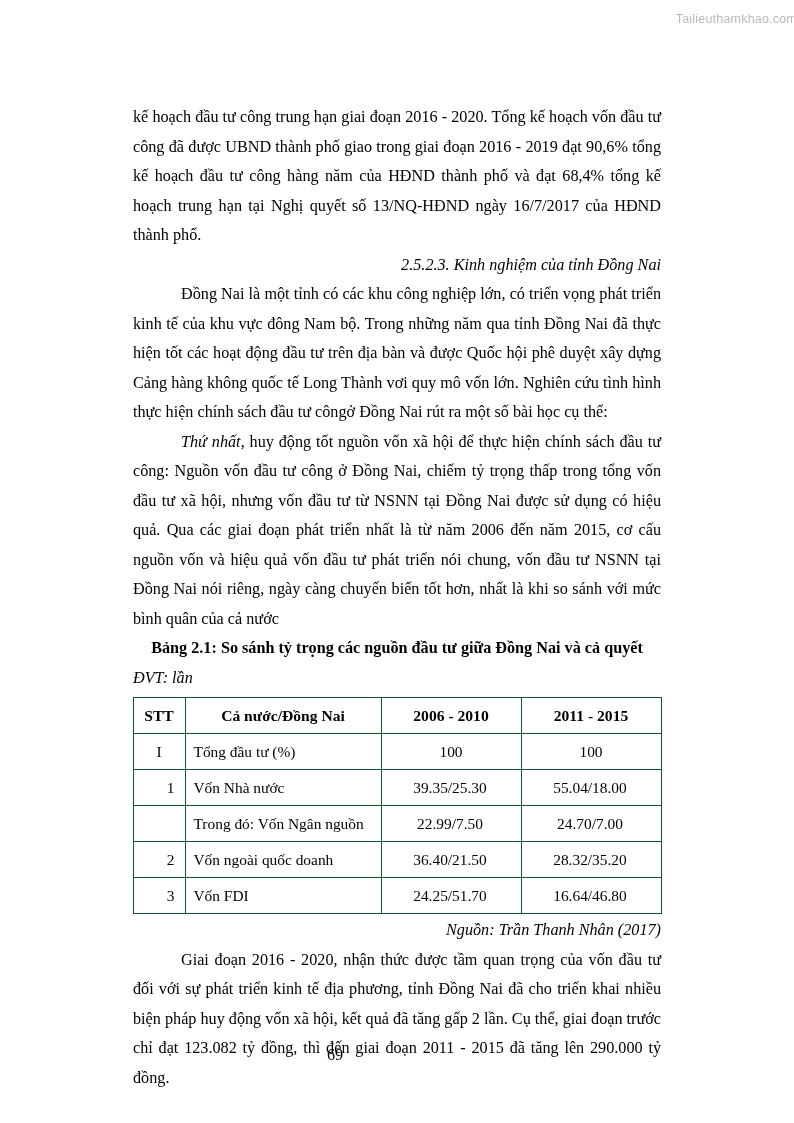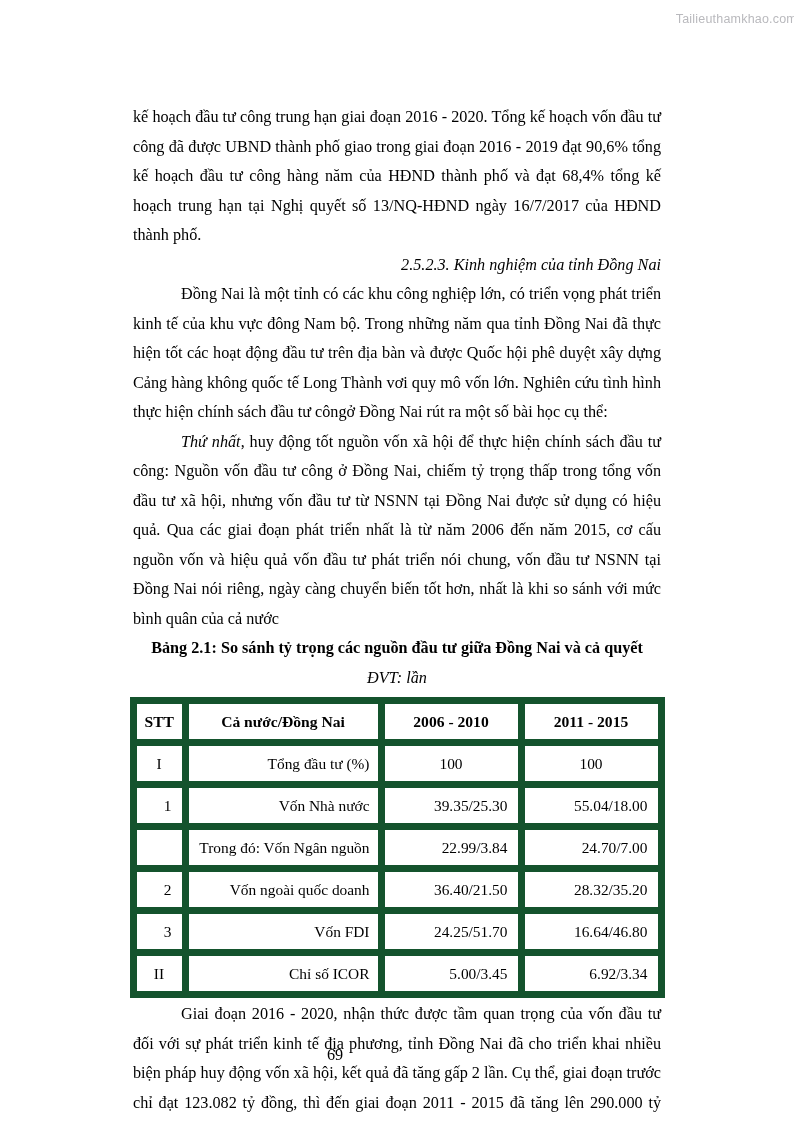--- a/index.html
+++ b/index.html
@@ -63,21 +63,21 @@
     font-size: 16.2px;
     line-height: 29.5px;
     font-weight: bold;
     text-align: center;
   }
   .unit-note {
     margin: 0;
     font-size: 16.2px;
     line-height: 29.5px;
     font-style: italic;
-    text-align: center;
+    text-align: left;
   }
   .source-note {
     margin: 0;
     font-size: 16.2px;
     line-height: 29.5px;
     font-style: italic;
     text-align: right;
   }
   .table-wrap {
     margin: 4px 0 2px 0;
@@ -85,21 +85,21 @@
     justify-content: center;
   }
   table.data-table {
     border-collapse: collapse;
     width: 100%;
     font-size: 15.4px;
     table-layout: fixed;
   }
   table.data-table th,
   table.data-table td {
-    border: 7px solid #14532d;
+    border: 1px solid #14532d;
     padding: 5px 8px;
     line-height: 20px;
     vertical-align: middle;
     height: 25px;
   }
   table.data-table thead th {
     font-weight: bold;
     text-align: center;
     font-size: 15.6px;
   }
@@ -108,27 +108,27 @@
   .col-period { width: 140px; }
 
   td.cell-stt {
     text-align: center;
   }
   td.cell-stt.right {
     text-align: right;
     padding-right: 10px;
   }
   td.cell-name {
-    text-align: right;
+    text-align: left;
   }
   td.cell-val {
     text-align: center;
   }
   td.cell-val.right {
-    text-align: right;
+    text-align: center;
     padding-right: 10px;
   }
   .page-number {
     position: absolute;
     left: 0;
     top: 1046px;
     width: 670px;
     text-align: center;
     font-size: 16.2px;
   }
@@ -179,45 +179,40 @@
           </tr>
           <tr>
             <td class="cell-stt right">1</td>
             <td class="cell-name">Vốn Nhà nước</td>
             <td class="cell-val right">39.35/25.30</td>
             <td class="cell-val right">55.04/18.00</td>
           </tr>
           <tr>
             <td class="cell-stt"></td>
             <td class="cell-name">Trong đó: Vốn Ngân nguồn</td>
-            <td class="cell-val right">22.99/3.84</td>
+            <td class="cell-val right">22.99/7.50</td>
             <td class="cell-val right">24.70/7.00</td>
           </tr>
           <tr>
             <td class="cell-stt right">2</td>
             <td class="cell-name">Vốn ngoài quốc doanh</td>
             <td class="cell-val right">36.40/21.50</td>
             <td class="cell-val right">28.32/35.20</td>
           </tr>
           <tr>
             <td class="cell-stt right">3</td>
             <td class="cell-name">Vốn FDI</td>
             <td class="cell-val right">24.25/51.70</td>
             <td class="cell-val right">16.64/46.80</td>
           </tr>
-          <tr>
-            <td class="cell-stt">II</td>
-            <td class="cell-name">Chỉ số ICOR</td>
-            <td class="cell-val right">5.00/3.45</td>
-            <td class="cell-val right">6.92/3.34</td>
-          </tr>
         </tbody>
       </table>
     </div>
 
+    <p class="source-note">Nguồn: Trần Thanh Nhân (2017)</p>
 
     <p class="body-text indent">Giai đoạn 2016 - 2020, nhận thức được tầm quan trọng của vốn đầu tư đối với sự phát triển kinh tế địa phương, tỉnh Đồng Nai đã cho triển khai nhiều biện pháp huy động vốn xã hội, kết quả đã tăng gấp 2 lần. Cụ thể, giai đoạn trước chỉ đạt 123.082 tỷ đồng, thì đến giai đoạn 2011 - 2015 đã tăng lên 290.000 tỷ đồng.</p>
 
   </div>
 
   <div class="page-number">69</div>
 
 </div>
 
 </body></html>

